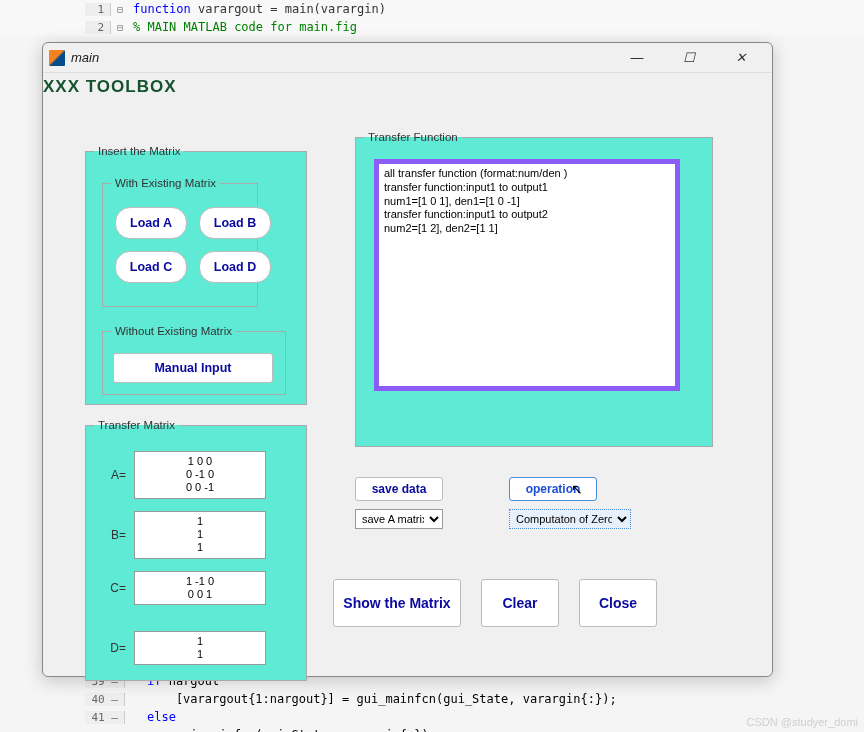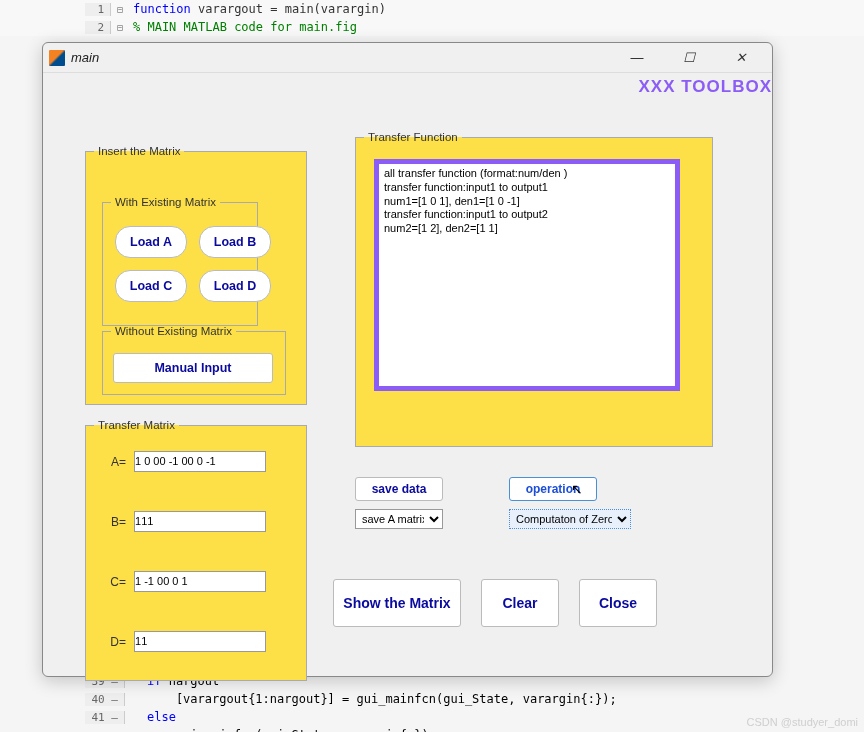--- a/index.html
+++ b/index.html
@@ -68,43 +68,43 @@
   width: 16px; height: 16px;
   margin-right: 6px;
   background: linear-gradient(135deg,#f58220 0%,#f58220 45%,#004c8c 55%,#004c8c 100%);
   border-radius: 1px;
 }
 .title-text { font-size: 13px; color: #222; }
 .win-controls { margin-left: auto; display: flex; gap: 18px; padding-right: 8px; }
 .win-btn { width: 34px; height: 24px; display:flex; align-items:center; justify-content:center; font-size: 13px; color:#333; cursor:pointer; }
 
 .headline {
-  text-align: right;
+  text-align: left;
   font-weight: bold;
   font-size: 17px;
   letter-spacing: 1px;
   padding: 4px 0 2px 0;
-  color: #8b5cf6;
+  color: #14532d;
 }
 
 .content { position: relative; width:100%; height: calc(100% - 60px); }
 
 fieldset.grp {
   position: absolute;
   border: 1px solid #aaa;
-  background: #fde047;
+  background: #5eead4;
   padding: 8px;
 }
 fieldset.grp > legend {
   font-size: 11.5px;
   color: #333;
   padding: 0 4px;
 }
 .grp-insert { left: 42px; top: 46px; width: 222px; height: 260px; }
-.grp-with   { position:absolute; left: 16px; top: 20px; width: 156px; height: 130px; border:1px solid #aaa;margin-top:19px; }
+.grp-with   { position:absolute; left: 16px; top: 20px; width: 156px; height: 130px; border:1px solid #aaa; }
 .grp-without{ position:absolute; left: 16px; top: 168px; width: 184px; height: 70px; border:1px solid #aaa; }
 
 .btn {
   background: #fff;
   border: 1px solid #bbb;
   border-radius: 3px;
   font-size: 12.5px;
   font-weight: bold;
   color: #0a0a9e;
   cursor: pointer;
@@ -142,21 +142,21 @@
 .sel-save { left: 312px; top: 410px; width: 88px; }
 .sel-op   { left: 466px; top: 410px; width: 122px; border:1px dotted #4a90d9; background:#e8f0fb; }
 
 .grp-transfer-mat { left: 42px; top: 320px; width: 222px; height: 262px; }
 .mat-row { position: absolute; display:flex; align-items:center; }
 .mat-label { width: 24px; text-align: right; font-size: 12px; color:#333; margin-right: 8px; }
 .mat-box {
   width: 132px; background:#fff; border:1px solid #999;
   font-family: Arial, sans-serif; font-size: 11px; text-align:center;
   padding: 3px 0;
-  display: flex; flex-direction: row; gap: 0px;
+  display: flex; flex-direction: column; gap: 0px;
   line-height: 1.2;
 }
 .row-a { left: 16px; top: 20px; }
 .row-b { left: 16px; top: 80px; }
 .row-c { left: 16px; top: 140px; }
 .row-d { left: 16px; top: 200px; }
 
 .big-btn {
   position:absolute;
   background:#fff; border:1px solid #bbb; border-radius:3px;

